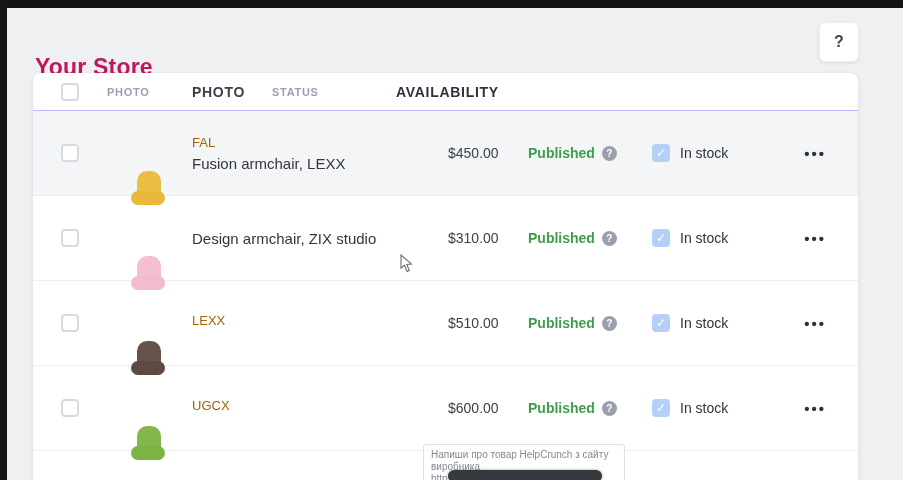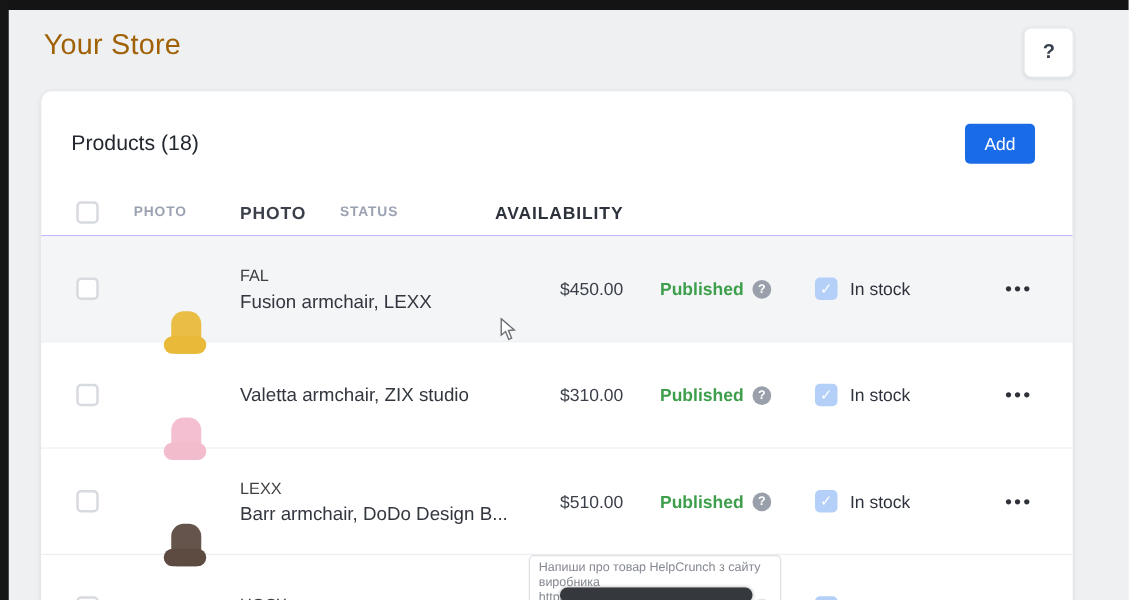--- a/index.html
+++ b/index.html
@@ -10,21 +10,21 @@
     font-family:"Liberation Sans", sans-serif;
     color:#2d323c;
   }
   
   .edge-top { position:absolute; left:0; top:0; width:903px; height:8px; background:#141414; z-index:90; }
   .edge-left { position:absolute; left:0; top:0; width:7px; height:480px; background:#161616; z-index:90; }
 
   .page { position:absolute; left:7px; top:8px; width:896px; height:472px; }
 
   .page-header { display:flex; justify-content:space-between; align-items:flex-start; padding:14px 44px 0 28px; }
-  .page-title { font-size:23px; font-weight:normal; color:#a16207; letter-spacing:0.2px; }
+  .page-title { font-size:23px; font-weight:bold; color:#be185d; letter-spacing:0.2px;margin-top:32px; }
   .help-btn {
     width:40px; height:40px; background:#fff; border:1px solid #eceef1; border-radius:6px;
     box-shadow:0 1px 3px rgba(20,30,50,.10); font-size:16px; font-weight:bold; color:#3a4250;
     cursor:pointer; display:flex; align-items:center; justify-content:center;
   }
 
   .card {
     position:absolute; left:26px; top:65px; width:825px; height:520px;
     background:#fff; border-radius:8px; box-shadow:0 1px 4px rgba(25,35,55,.10);
   }
@@ -59,21 +59,21 @@
     background:linear-gradient(180deg,#f3f2f0 0%,#ecebe8 78%,#e2e1de 80%,#efeeec 100%);
   }
   .photo::before { 
     content:""; position:absolute; left:30px; top:18px; width:24px; height:34px;
     border-radius:10px 10px 4px 4px; background:var(--chair,#ccc); opacity:.95;
   }
   .photo::after { 
     content:""; position:absolute; left:24px; top:38px; width:34px; height:14px;
     border-radius:8px; background:var(--chair,#ccc);
   }
-  .sku { display:block; font-size:13px; color:#404040; margin-bottom:5px; }
+  .sku { display:block; font-size:13px; color:#a16207; margin-bottom:5px; }
   .pname { display:block; font-size:15px; color:#32363e; }
 
   .pub { font-size:14px; font-weight:bold; color:#3d9e4b; }
   .qbadge {
     width:15px; height:15px; border-radius:50%; background:#9aa0ab; color:#fff;
     font-size:10px; font-weight:bold; display:flex; align-items:center; justify-content:center;
   }
   .stock-cb {
     width:18px; height:18px; border-radius:4px; background:#b4d0f8; color:#fff;
     font-size:12px; display:flex; align-items:center; justify-content:center; cursor:pointer;
@@ -100,24 +100,20 @@
 
 <div class="page">
 
   <div class="page-header">
     <div class="page-title">Your Store</div>
     <button class="help-btn">?</button>
   </div>
 
   <div class="card">
 
-    <div class="card-header">
-      <div class="card-heading">Products (18)</div>
-      <button class="add-btn">Add</button>
-    </div>
 
     <div class="thead">
       <span class="col-check">
           <span class="checkbox"></span>
         </span>
       <span class="col-photo th">PHOTO</span>
       <span class="col-price th">PHOTO</span>
       <span class="col-status th">STATUS</span>
       <span class="col-avail th">AVAILABILITY</span>
     </div>
@@ -142,42 +138,41 @@
       </span>
       <span class="col-kebab kebab">•••</span>
     </div>
 
     <div class="row">
       <span class="col-check">
           <span class="checkbox"></span>
         </span>
       <span class="col-photo"><span class="photo" style="--chair: #f3bccd;"></span></span>
       <span class="col-name">
-        <span class="pname">Valetta armchair, ZIX studio</span>
+        <span class="pname">Design armchair, ZIX studio</span>
       </span>
       <span class="col-price">$310.00</span>
       <span class="col-status">
         <span class="pub">Published</span>
         <span class="qbadge">?</span>
       </span>
       <span class="col-avail">
         <span class="stock-cb">✓</span>
         <span>In stock</span>
       </span>
       <span class="col-kebab kebab">•••</span>
     </div>
 
     <div class="row">
       <span class="col-check">
           <span class="checkbox"></span>
         </span>
       <span class="col-photo"><span class="photo" style="--chair: #5d4b41;"></span></span>
       <span class="col-name">
         <span class="sku">LEXX</span>
-        <span class="pname">Barr armchair, DoDo Design B...</span>
       </span>
       <span class="col-price">$510.00</span>
       <span class="col-status">
         <span class="pub">Published</span>
         <span class="qbadge">?</span>
       </span>
       <span class="col-avail">
         <span class="stock-cb">✓</span>
         <span>In stock</span>
       </span>

